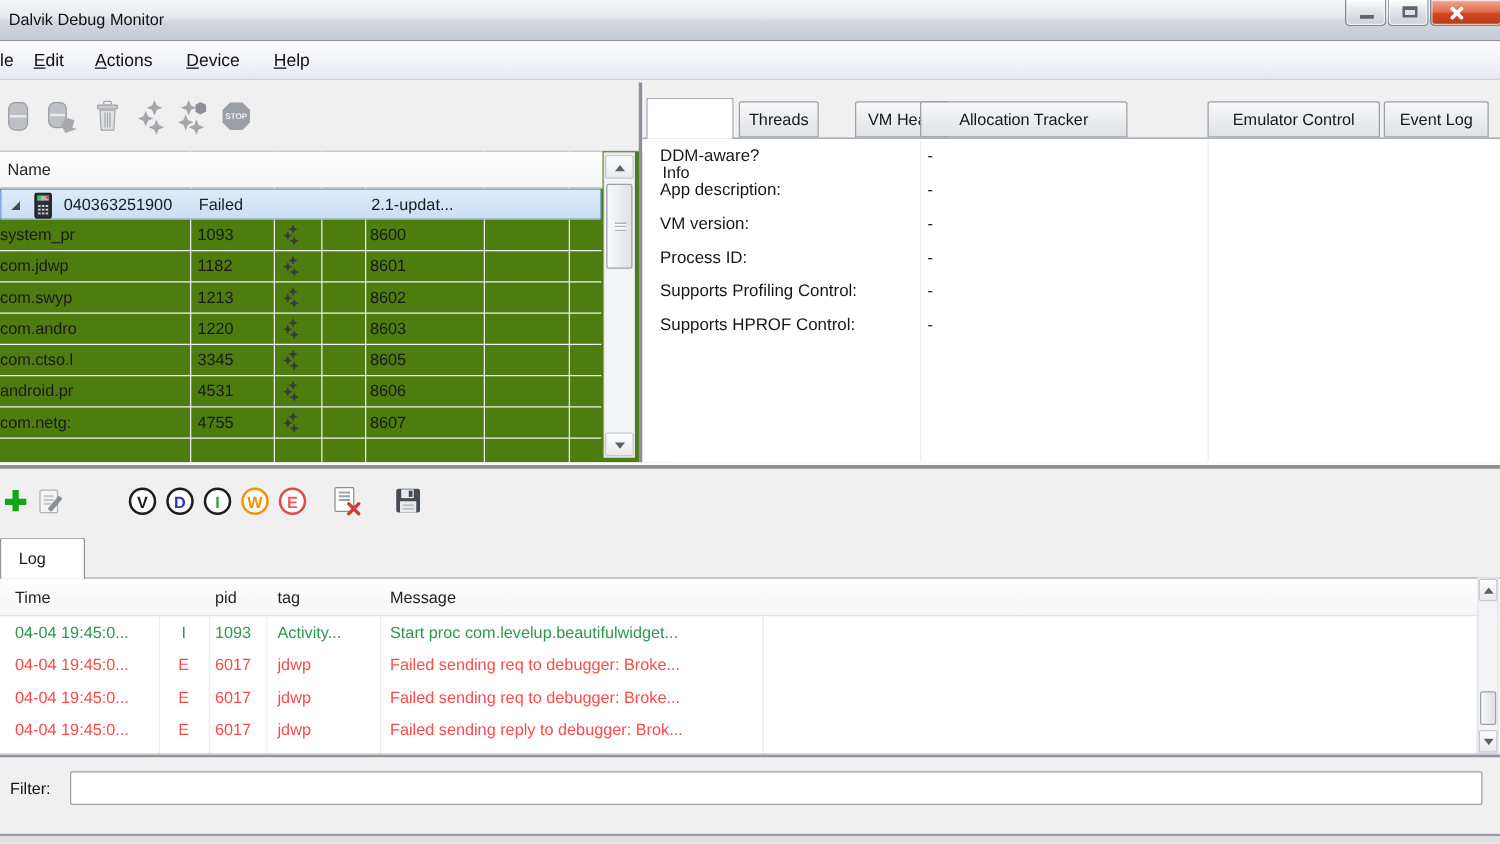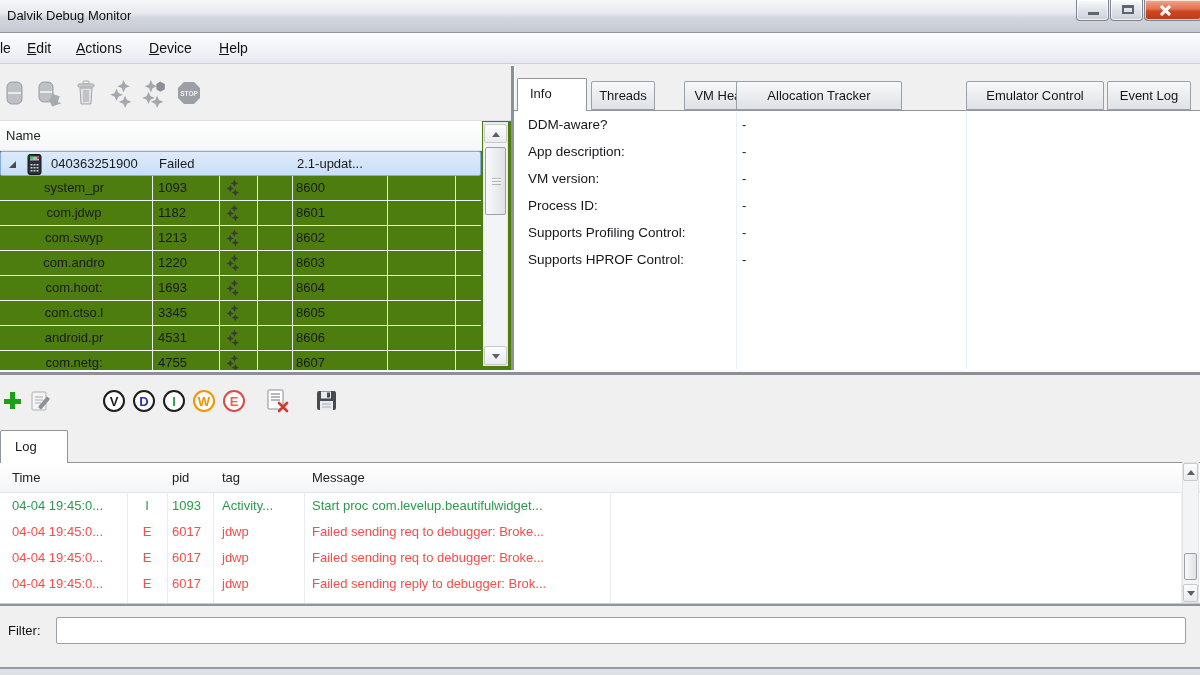--- a/index.html
+++ b/index.html
@@ -38,21 +38,21 @@
 
   #device-table { left:0; top:120px; width:542px; height:250px; background:#4d7c0f; border-top:1px solid #dcdee2; overflow:hidden; }
   .dev-colsep { position:absolute; top:0; width:1px; height:250px; background:#ebedf0; }
   #device-header { position:absolute; left:0; top:0; width:482px; height:30px;
     background:linear-gradient(#ffffff,#f5f6f8); border-bottom:1px solid #e4e6ea; }
   #device-header .hdr-label { position:absolute; left:6px; top:0; line-height:29px; color:#222; }
   .dev-rows { position:absolute; left:0; top:30px; width:482px; }
   .dev-row { position:relative; width:481px; height:25px; border-bottom:1px solid #f2f3f5; }
   .dev-row span { position:absolute; top:0; line-height:24px; white-space:nowrap; }
   .dev-row.selected { background:linear-gradient(#ddebfa,#c9dff6); border:1px solid #84acdd; border-radius:2px; }
-  .cell-pname { left:0; width:148px; text-align:center; overflow:hidden; }
+  .cell-pname { left:0; width:148px; text-align:left; overflow:hidden; }
   .cell-pid   { left:158px; }
   .cell-port  { left:296px; }
   .cell-bug   { position:absolute; left:226px; top:3px; }
   .tri-expand { position:absolute; left:6px; top:7px; }
   .phone-ico  { position:absolute; left:26px; top:2px; }
   .cell-serial { left:50px; }
   .cell-status { left:158px; }
   .cell-version{ left:296px; }
 
   
@@ -292,32 +292,20 @@
       <svg class="cell-bug" width="15" height="18" viewBox="0 0 16 18">
           <g fill="#3a3a3a">
             <path d="M9 0 L10.2 2.8 L13 4 L10.2 5.2 L9 8 L7.8 5.2 L5 4 L7.8 2.8 Z"></path>
             <path d="M4.5 5.5 L5.7 8.3 L8.5 9.5 L5.7 10.7 L4.5 13.5 L3.3 10.7 L0.5 9.5 L3.3 8.3 Z"></path>
             <path d="M10 10 L11.2 12.8 L14 14 L11.2 15.2 L10 18 L8.8 15.2 L6 14 L8.8 12.8 Z"></path>
           </g>
         </svg>
       <span class="cell-port">8603</span>
     </div>
     <div class="dev-row">
-      <span class="cell-pname">com.hoot:</span>
-      <span class="cell-pid">1693</span>
-      <svg class="cell-bug" width="15" height="18" viewBox="0 0 16 18">
-          <g fill="#3a3a3a">
-            <path d="M9 0 L10.2 2.8 L13 4 L10.2 5.2 L9 8 L7.8 5.2 L5 4 L7.8 2.8 Z"></path>
-            <path d="M4.5 5.5 L5.7 8.3 L8.5 9.5 L5.7 10.7 L4.5 13.5 L3.3 10.7 L0.5 9.5 L3.3 8.3 Z"></path>
-            <path d="M10 10 L11.2 12.8 L14 14 L11.2 15.2 L10 18 L8.8 15.2 L6 14 L8.8 12.8 Z"></path>
-          </g>
-        </svg>
-      <span class="cell-port">8604</span>
-    </div>
-    <div class="dev-row">
       <span class="cell-pname">com.ctso.l</span>
       <span class="cell-pid">3345</span>
       <svg class="cell-bug" width="15" height="18" viewBox="0 0 16 18">
           <g fill="#3a3a3a">
             <path d="M9 0 L10.2 2.8 L13 4 L10.2 5.2 L9 8 L7.8 5.2 L5 4 L7.8 2.8 Z"></path>
             <path d="M4.5 5.5 L5.7 8.3 L8.5 9.5 L5.7 10.7 L4.5 13.5 L3.3 10.7 L0.5 9.5 L3.3 8.3 Z"></path>
             <path d="M10 10 L11.2 12.8 L14 14 L11.2 15.2 L10 18 L8.8 15.2 L6 14 L8.8 12.8 Z"></path>
           </g>
         </svg>
       <span class="cell-port">8605</span>
@@ -357,21 +345,21 @@
       <i class="sb-grip"></i>
     </div>
   <div class="sb-arrow arr-bot">
       <i class="tri-dn"></i>
     </div>
 </div>
 
 <div class="abs" id="vsash"></div>
 
 <div class="abs tab active" style="left:517px; width:70px;">
-    <span style="display:block;margin-left:12px;text-align:left;">Info</span>
+    <span style="display:block;margin-left:12px;text-align:left;margin-top:44px;">Info</span>
   </div>
 <div class="abs tab" style="left:591px; width:64px;"><span>Threads</span></div>
 <div class="abs tab" style="left:684px; width:75px;"><span>VM Heap</span></div>
 <div class="abs tab" style="left:736px; width:166px;"><span>Allocation Tracker</span></div>
 <div class="abs tab" style="left:905px; width:58px;margin-top:36px;"><span>Sysinfo</span></div>
 <div class="abs tab" style="left:966px; width:138px;"><span>Emulator Control</span></div>
 <div class="abs tab" style="left:1107px; width:84px;"><span>Event Log</span></div>
 
 <div class="abs" id="info-content">
   <div class="info-vline" style="left:222px;"></div>

